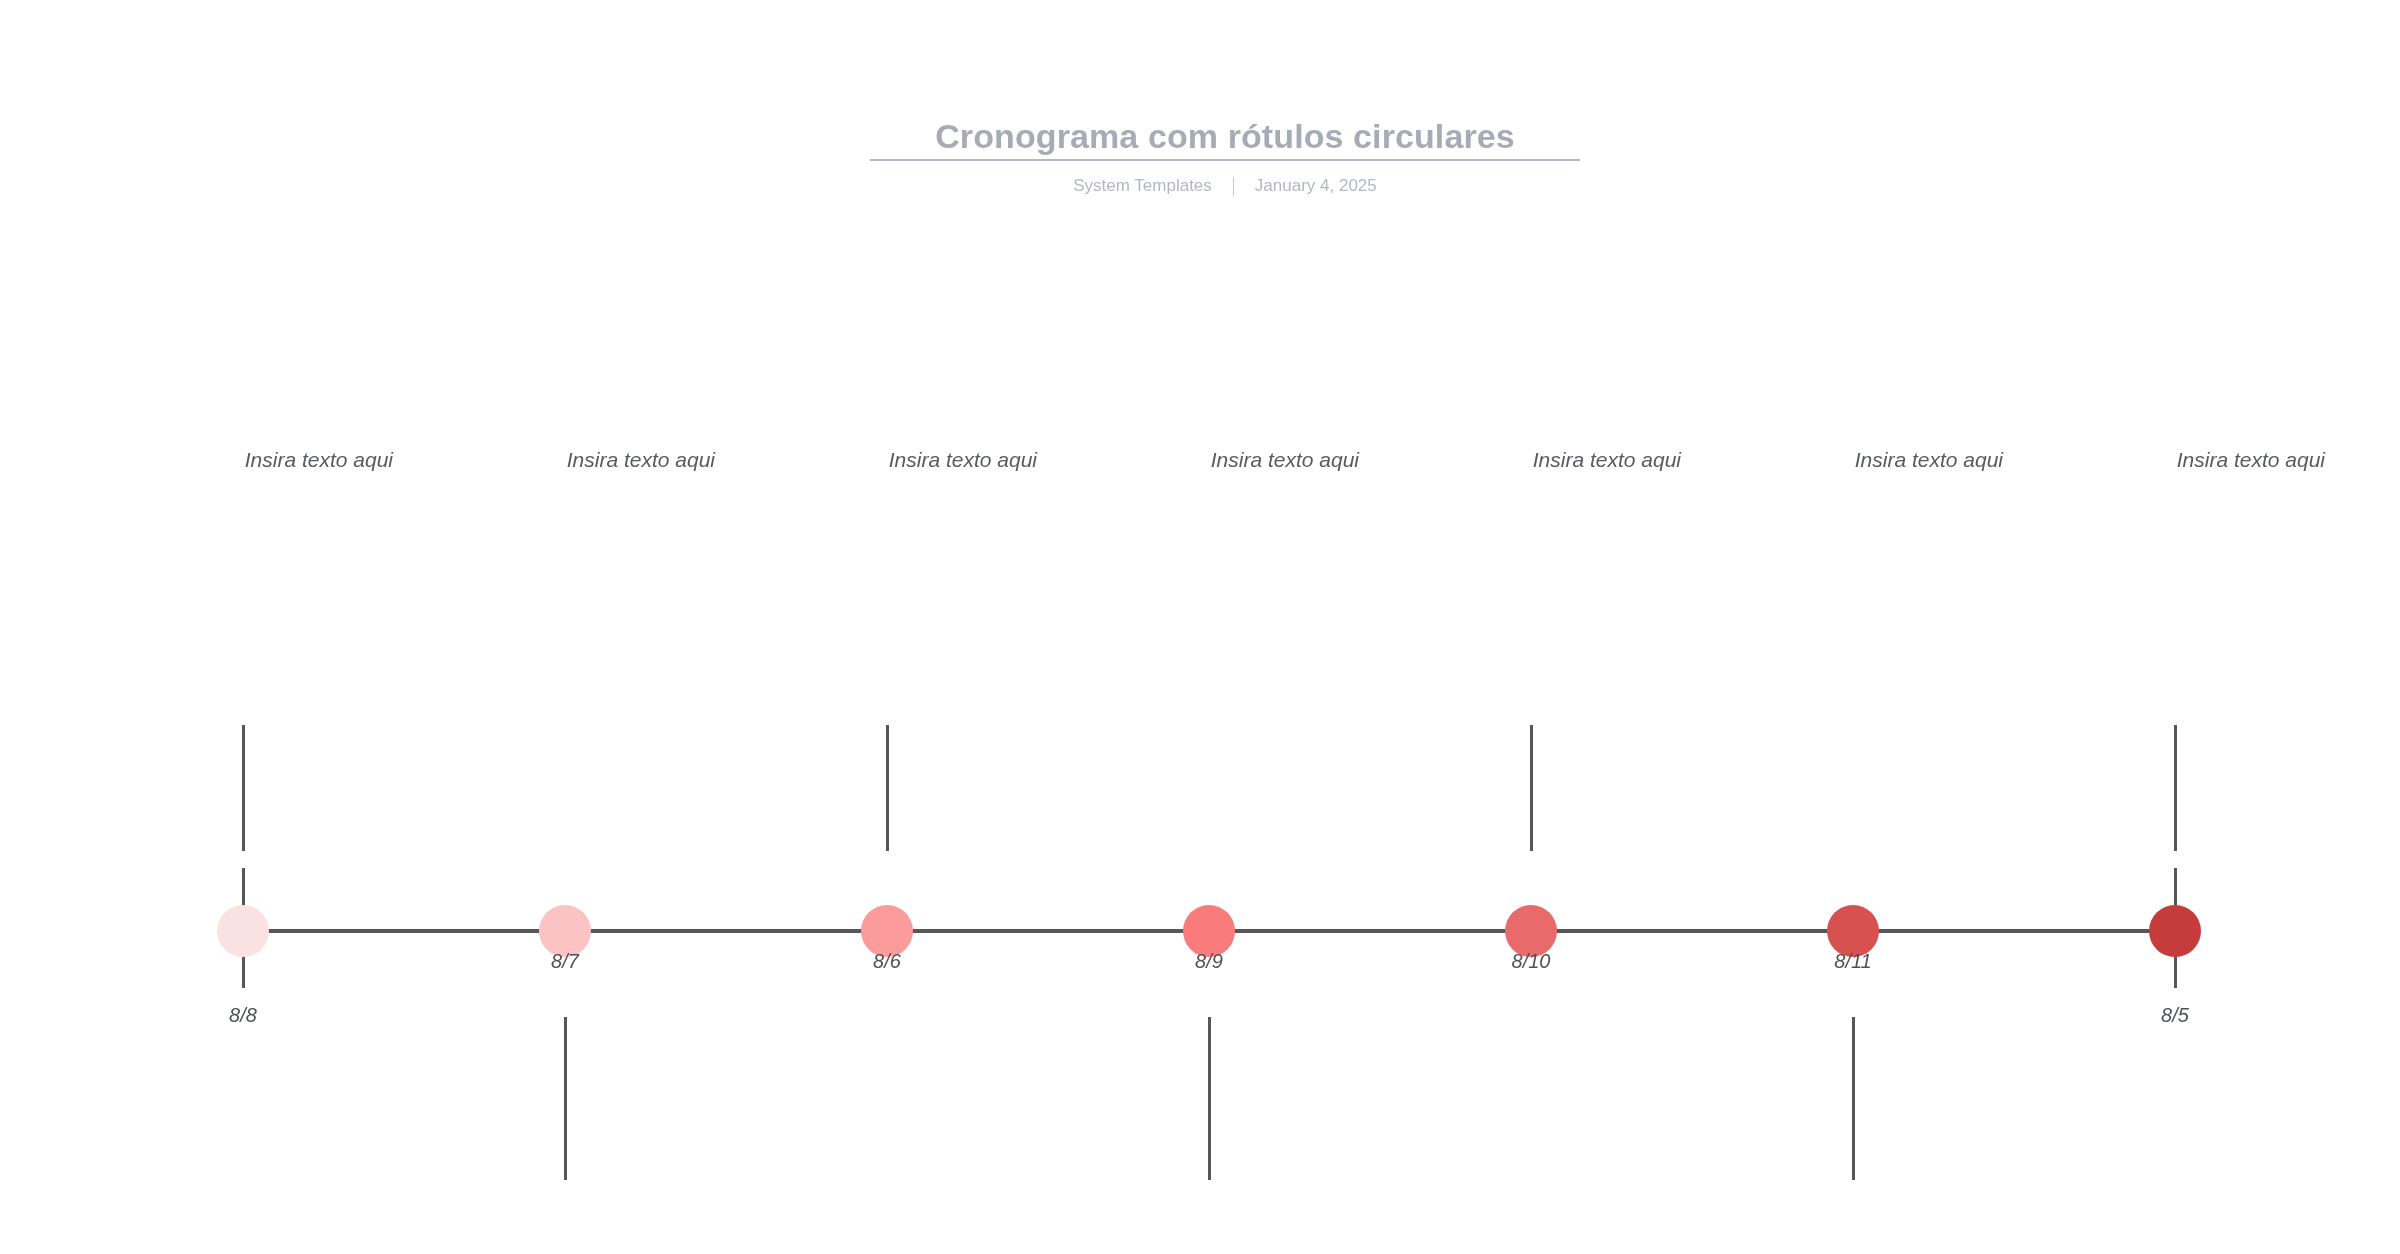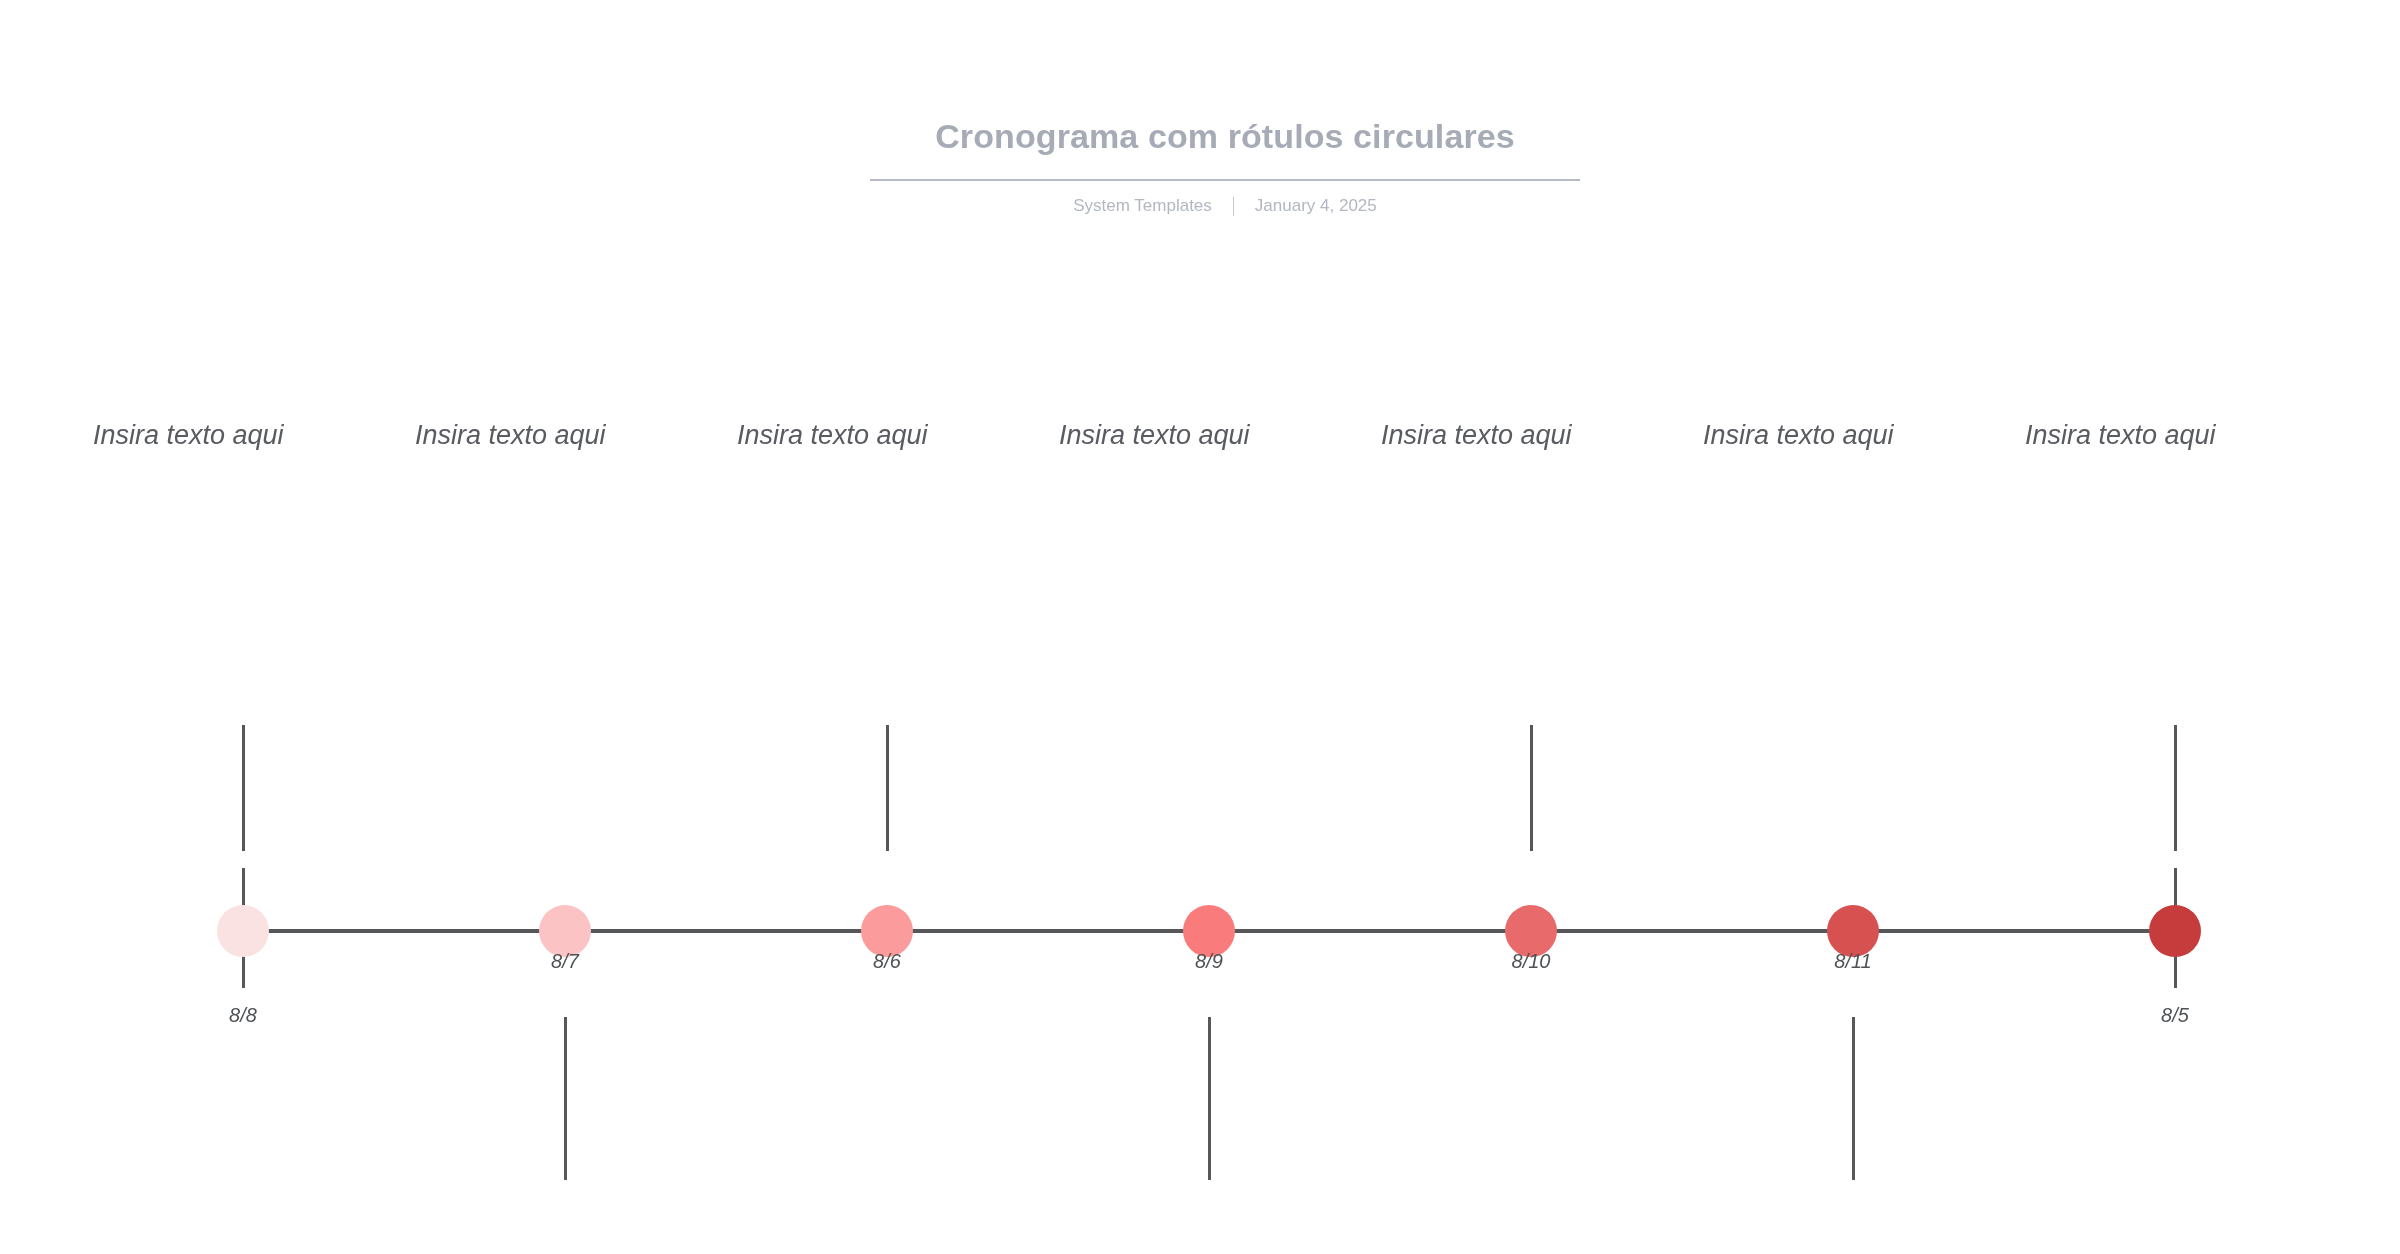--- a/index.html
+++ b/index.html
@@ -27,21 +27,21 @@
     top: 118px;
     width: 710px;
     text-align: center;
   }
   .header-title {
     font-size: 34px;
     font-weight: bold;
     color: #a6abb6;
     letter-spacing: 0.1px;
     line-height: 1.1;
-    padding-bottom: 24px;
+    padding-bottom: 4px;
     white-space: nowrap;
   }
   .header-rule {
     width: 100%;
     height: 2px;
     background: #b6bac4;
   }
   .header-sub {
     margin-top: 15px;
     font-size: 17px;
@@ -100,25 +100,25 @@
     background: #555758;
   }
   .stem-up-long   { top: 725px;  height: 126px; }
   .stem-down-long { top: 1017px; height: 163px; }
   .stem-stub-up   { top: 868px;  height: 38px;  }
   .stem-stub-down { top: 950px;  height: 38px;  }
 
   
   .tl-text {
     position: absolute;
-    top: 420px;
+    top: 448px;
     left: -150px;
     width: 300px;
-    text-align: left;
-    font-size: 27px;
+    text-align: right;
+    font-size: 21px;
     font-style: italic;
     color: #585b5f;
     white-space: nowrap;
   }
 
   
   .tl-date {
     position: absolute;
     left: -90px;
     width: 180px;

